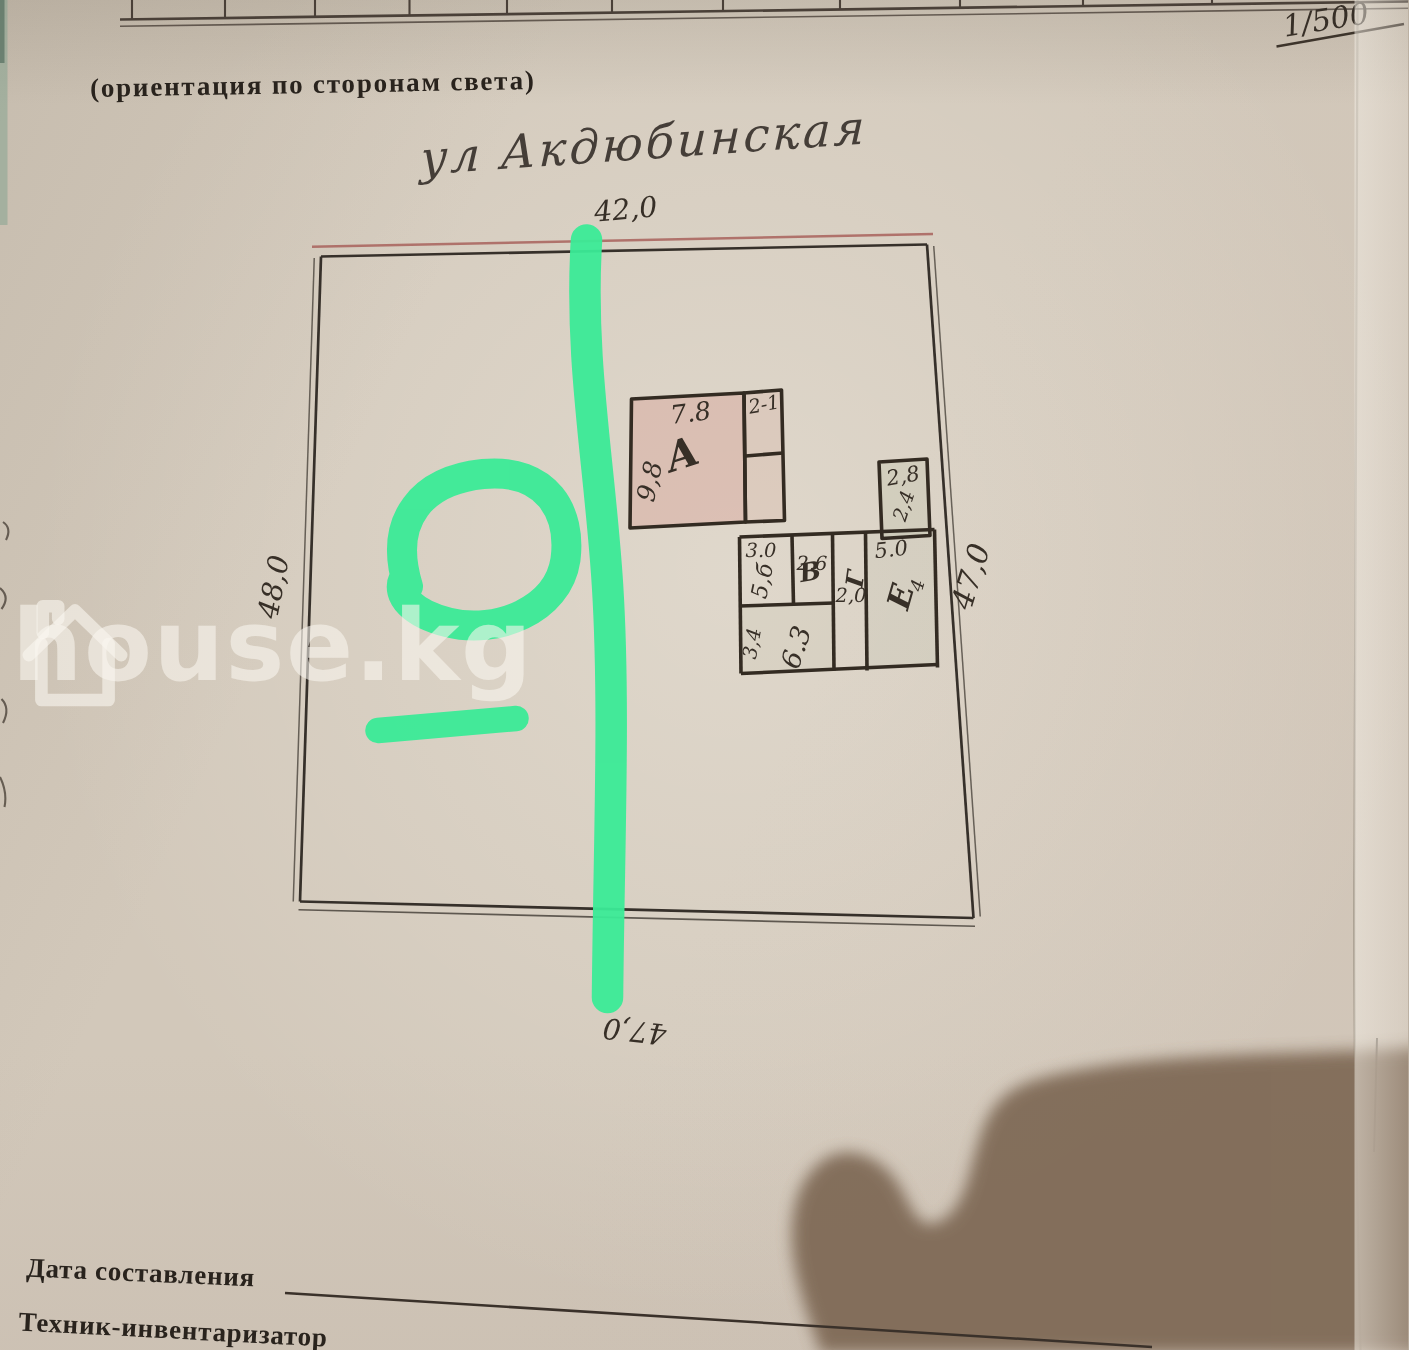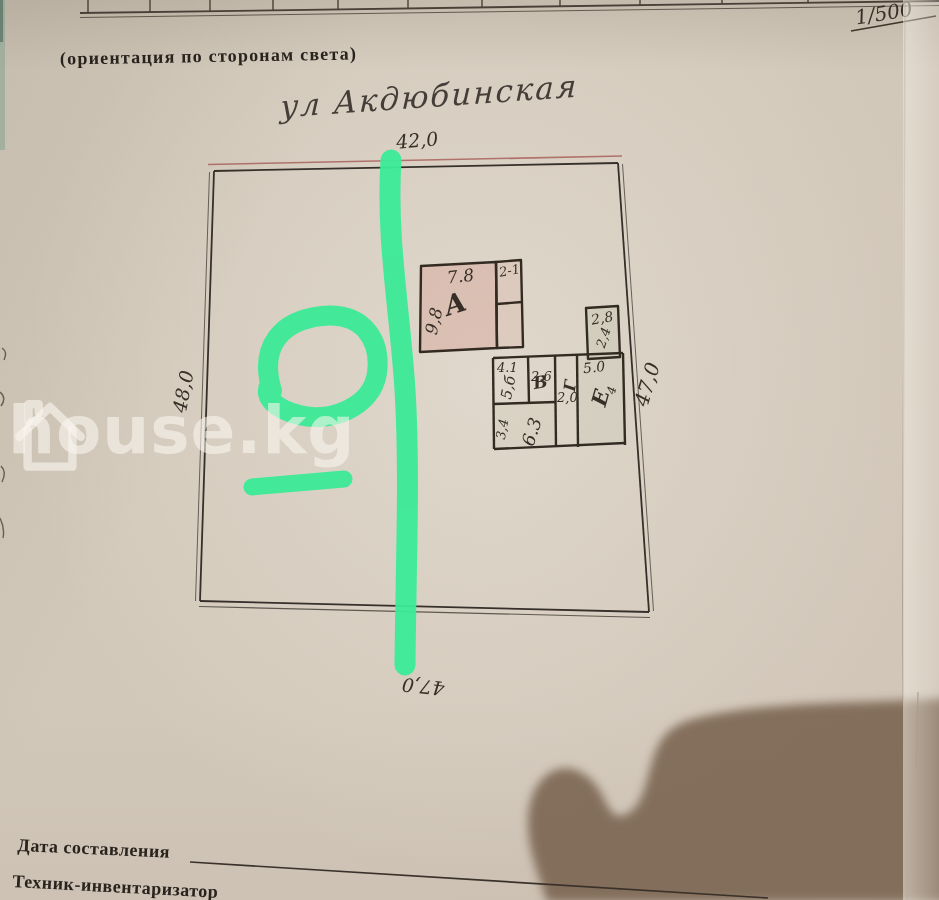--- a/index.html
+++ b/index.html
@@ -94,21 +94,21 @@
   <div class="txt hw" style="left:443px;top:700px;font-size:19px;transform-origin:0 0;transform:rotate(186deg);">47,0</div>
 
   <div class="txt hw" style="left:447px;top:266px;font-size:17px;transform:rotate(-7deg);">7.8</div>
   <div class="txt hw" style="left:421px;top:332px;font-size:17px;transform-origin:0 0;transform:rotate(-77deg);">9,8</div>
   <div class="txt hw" style="left:444px;top:288px;font-size:27px;font-weight:bold;transform:rotate(-18deg);">А</div>
   <div class="txt hw" style="left:499px;top:263px;font-size:13px;transform:rotate(-10deg);">2-1</div>
 
   <div class="txt hw" style="left:591px;top:310px;font-size:14px;transform:rotate(-10deg);">2,8</div>
   <div class="txt hw" style="left:593px;top:345px;font-size:13px;transform-origin:0 0;transform:rotate(-72deg);">2,4</div>
 
-  <div class="txt hw" style="left:497px;top:360px;font-size:13px;">4.1</div>
+  <div class="txt hw" style="left:497px;top:360px;font-size:13px;">3.0</div>
   <div class="txt hw" style="left:497px;top:397px;font-size:15px;transform-origin:0 0;transform:rotate(-78deg);">5,б</div>
 
   <div class="txt hw" style="left:531px;top:358px;font-size:13px;margin-top:11px;">2.6</div>
   <div class="txt hw" style="left:533px;top:372px;font-size:17px;font-weight:bold;transform:rotate(-10deg);">В</div>
 
   <div class="txt hw" style="left:557px;top:357px;font-size:13px;margin-top:33px;">2,0</div>
   <div class="txt hw" style="left:560px;top:390px;font-size:16px;font-weight:bold;transform-origin:0 0;transform:rotate(-82deg);">Г</div>
 
   <div class="txt hw" style="left:583px;top:359px;font-size:14px;transform:rotate(-6deg);">5.0</div>
   <div class="txt hw" style="left:586px;top:402px;font-size:21px;font-weight:bold;transform-origin:0 0;transform:rotate(-74deg);">Е</div>

